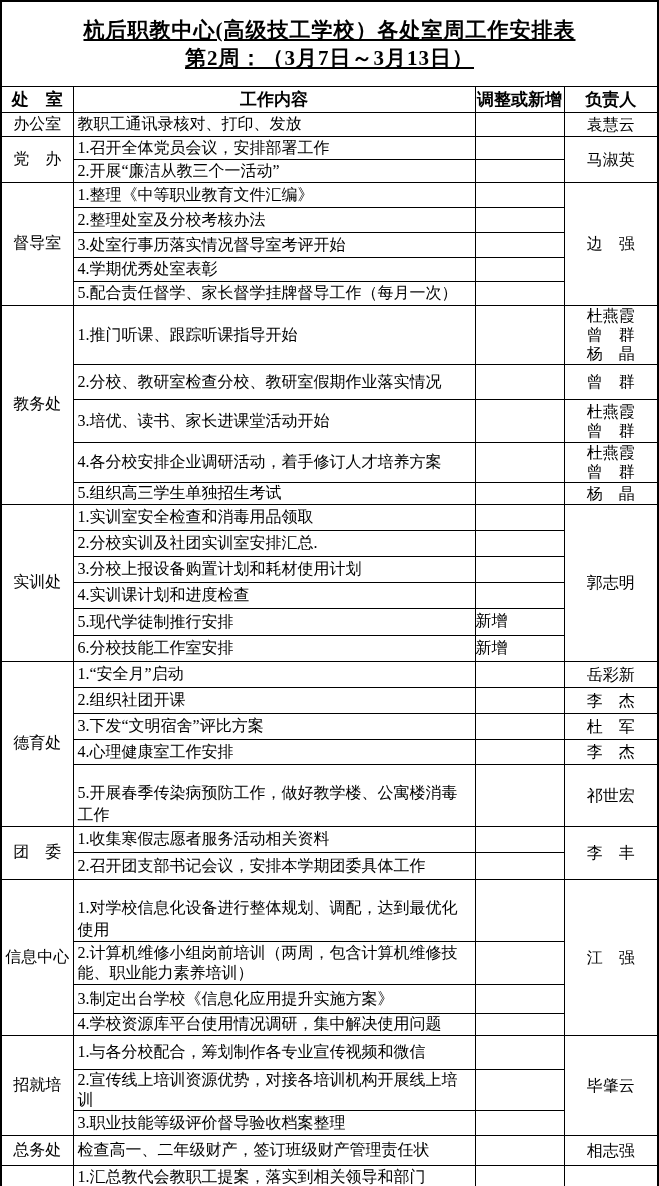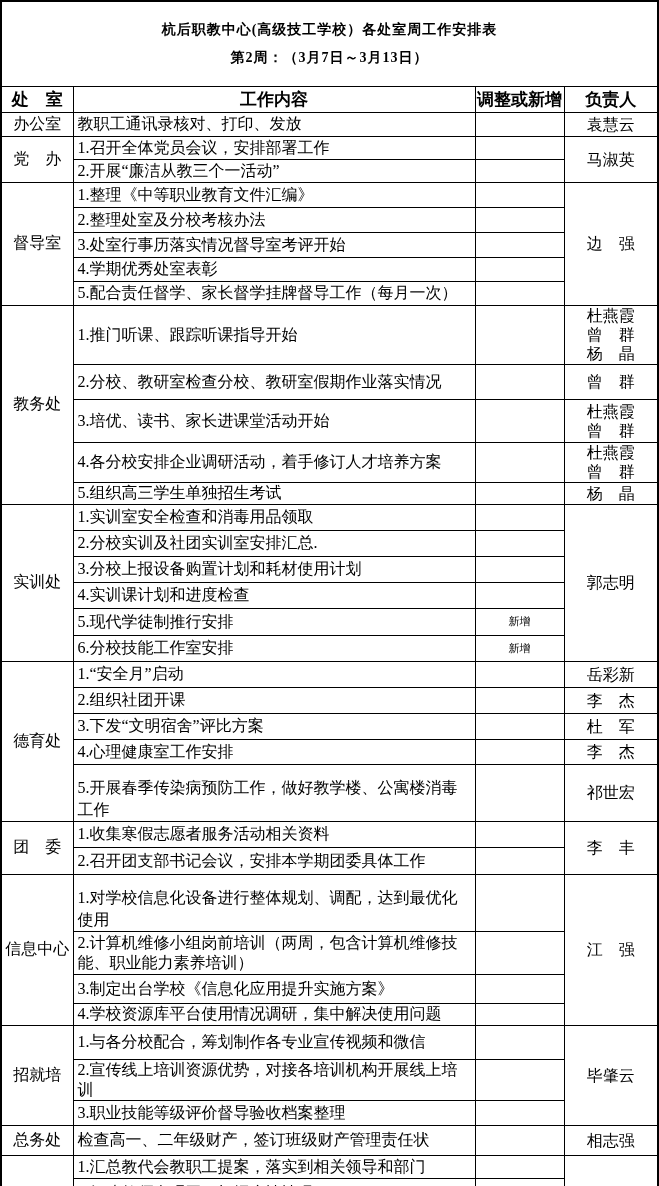--- a/index.html
+++ b/index.html
@@ -29,24 +29,25 @@
   
   table.sched { border: 2px solid #000000; }
   td.title-cell {
     border-bottom: 2px solid #000000;
     height: 85px;
     text-align: center;
     vertical-align: middle;
   }
   .title-line {
     font-weight: bold;
-    font-size: 14px;
+    font-size: 21px;
     line-height: 28px;
     letter-spacing: 1px;
     white-space: nowrap;
+    text-decoration: underline;
   }
   tr.header-row td {
     height: 26px;
     text-align: center;
     vertical-align: middle;
     font-weight: bold;
     font-size: 17px;
   }
   td.dept {
     text-align: center;
@@ -62,27 +63,26 @@
     align-items: center;
     height: 100%;
     padding-left: 4px;
     padding-right: 2px;
     line-height: 20px;
     overflow: hidden;
   }
   td.content.top .inner {
     align-items: flex-start;
     line-height: 22px;
-    padding-top: 0;
-    margin-top: 12px;
+    padding-top: 17px;
   }
   td.adjust {
-    text-align: center;
-    vertical-align: middle;
-    font-size: 11px;
+    text-align: left;
+    vertical-align: middle;
+    font-size: 16px;
   }
   td.person {
     text-align: center;
     vertical-align: middle;
     font-size: 16px;
     line-height: 19px;
     white-space: pre-line;
   }
 </style>
 </head>

